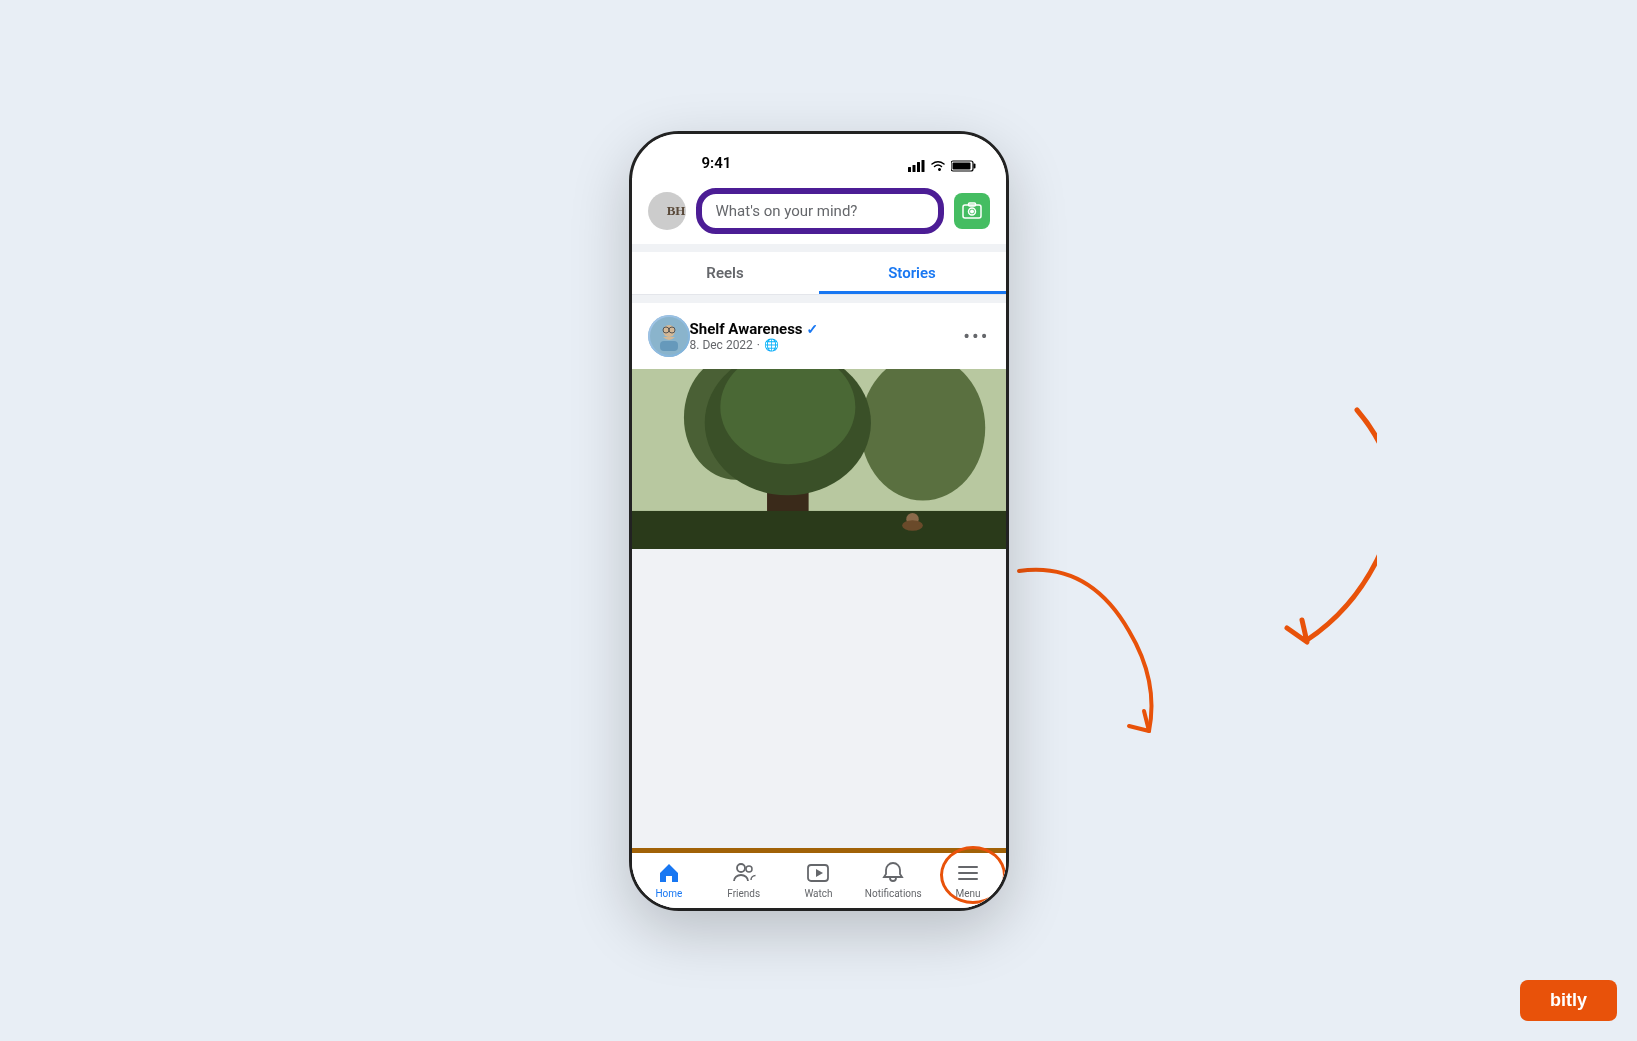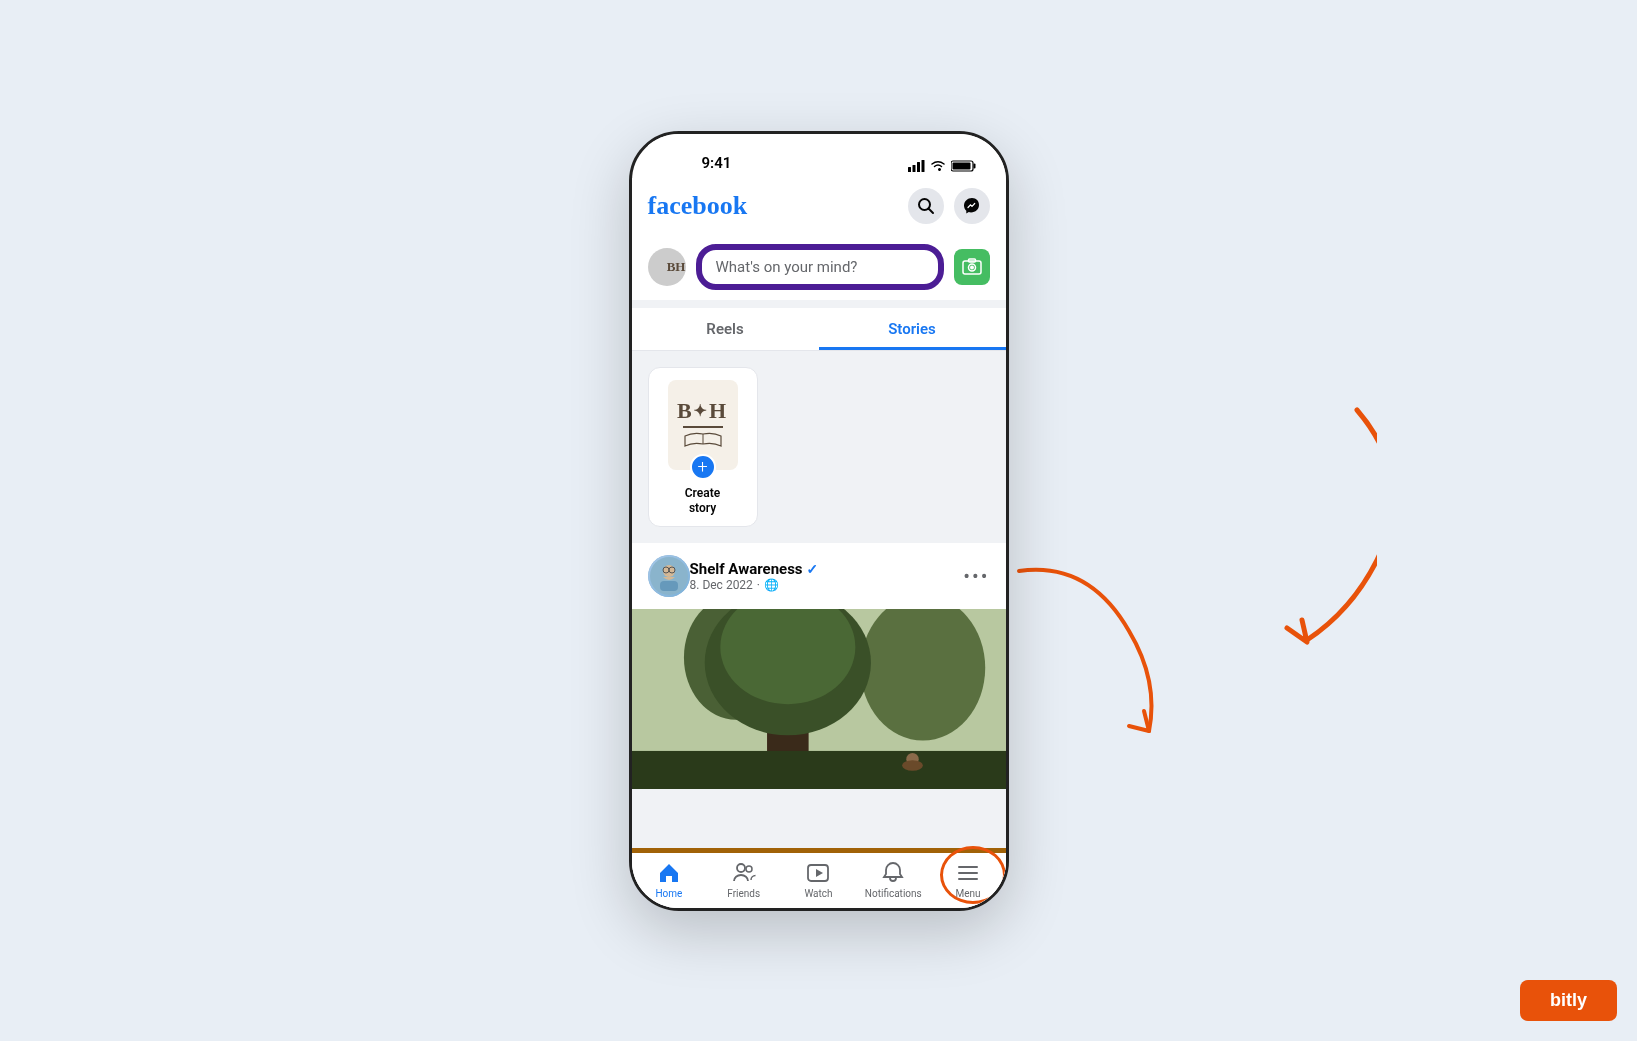--- a/index.html
+++ b/index.html
@@ -466,37 +466,20 @@
         <svg width="25" height="12" viewBox="0 0 25 12">
           <rect x="0" y="1" width="22" height="10" rx="2" fill="none" stroke="#000" stroke-width="1.2"></rect>
           <rect x="22.5" y="3.5" width="2" height="5" rx="1" fill="#000"></rect>
           <rect x="1.5" y="2.5" width="18" height="7" rx="1" fill="#000"></rect>
         </svg>
       </div>
     </div>
 
     <div class="phone-screen">
 
-      <div class="fb-header">
-        <span class="fb-logo">facebook</span>
-        <div class="fb-header-icons">
-          <div class="fb-icon-btn">
-            <svg width="18" height="18" viewBox="0 0 18 18">
-              <circle cx="7.5" cy="7.5" r="5.5" stroke="#050505" stroke-width="2" fill="none"></circle>
-              <line x1="11.5" y1="11.5" x2="16" y2="16" stroke="#050505" stroke-width="2" stroke-linecap="round"></line>
-            </svg>
-          </div>
-          <div class="fb-icon-btn">
-            <svg width="18" height="18" viewBox="0 0 18 18">
-              <path d="M9 1C4.6 1 1 4.3 1 8.4c0 2.1 0.9 4 2.3 5.4v2.6l2.5-1.3c0.7 0.2 1.4 0.3 2.2 0.3 4.4 0 8-3.3 8-7.4S13.4 1 9 1z" fill="#050505"></path>
-              <path d="M5 10.5l2.5-2.7 1.5 1.5 2.7-2.8" stroke="white" stroke-width="1.2" fill="none" stroke-linecap="round"></path>
-            </svg>
-          </div>
-        </div>
-      </div>
 
       <div class="composer">
         <div class="composer-inner">
           <div class="composer-avatar">
             <span class="composer-bh">BH</span>
           </div>
           <div class="composer-input">
             <span>What's on your mind?</span>
           </div>
           <div class="composer-photo-btn">
@@ -512,42 +495,20 @@
 
       <div class="stories-tabs">
         <div class="stories-tab">
           <span>Reels</span>
         </div>
         <div class="stories-tab active">
           <span>Stories</span>
         </div>
       </div>
 
-      <div class="stories-area">
-        <div class="story-card">
-          <div class="story-logo">
-
-            <div style="text-align:center;">
-              <div style="font-family:Georgia,serif;font-size:22px;font-weight:700;color:#5a4a3a;letter-spacing:2px;">B<span style="font-size:16px;position:relative;top:-2px;">✦</span>H</div>
-              <div style="width:40px;height:2px;background:#5a4a3a;margin:2px auto;"></div>
-              <svg width="40" height="18" viewBox="0 0 40 18">
-                <path d="M20 4 Q10 2 2 6 L2 16 Q10 12 20 14 Q30 12 38 16 L38 6 Q30 2 20 4Z" fill="none" stroke="#5a4a3a" stroke-width="1.2"></path>
-                <line x1="20" y1="4" x2="20" y2="14" stroke="#5a4a3a" stroke-width="1"></line>
-              </svg>
-            </div>
-            <div class="story-plus-btn">
-              <span>+</span>
-            </div>
-          </div>
-          <div class="story-label">
-            <span>Create</span><br>
-            <span>story</span>
-          </div>
-        </div>
-      </div>
 
       <div class="post">
         <div class="post-header">
           <div class="post-author">
             <div class="post-avatar">
               <div class="person-avatar">
 
                 <svg width="38" height="38" viewBox="0 0 38 38">
                   <circle cx="19" cy="19" r="19" fill="#8ab4cc"></circle>
 

